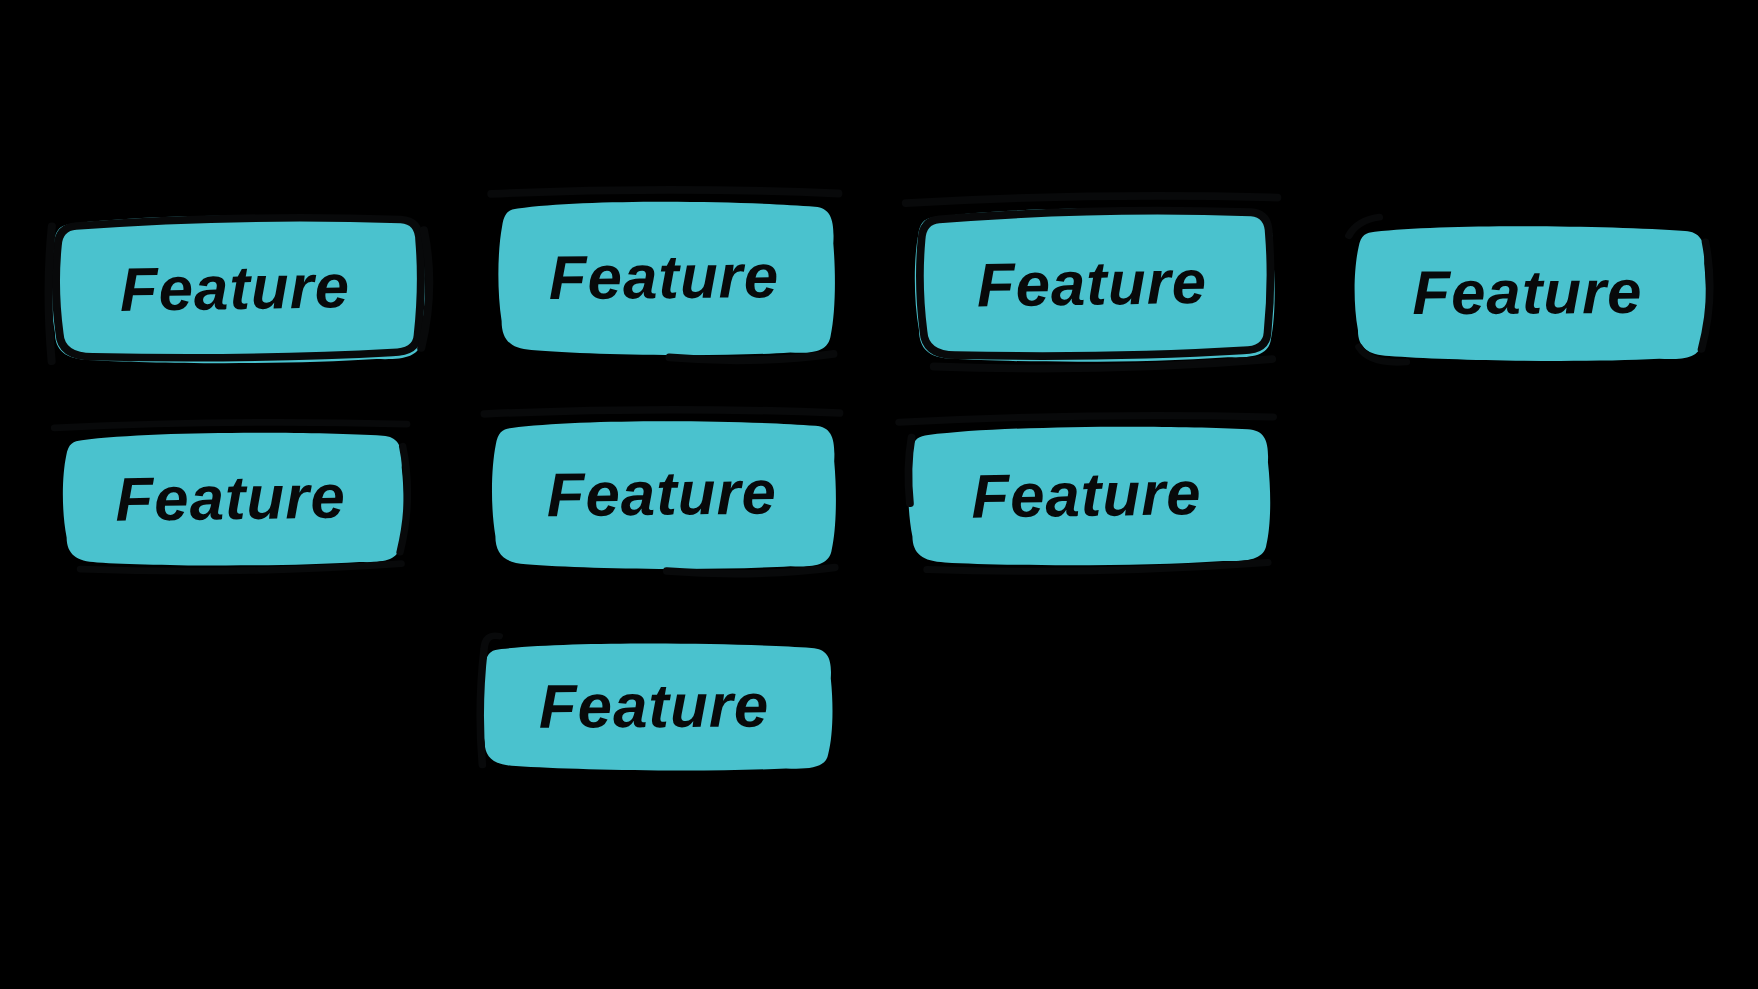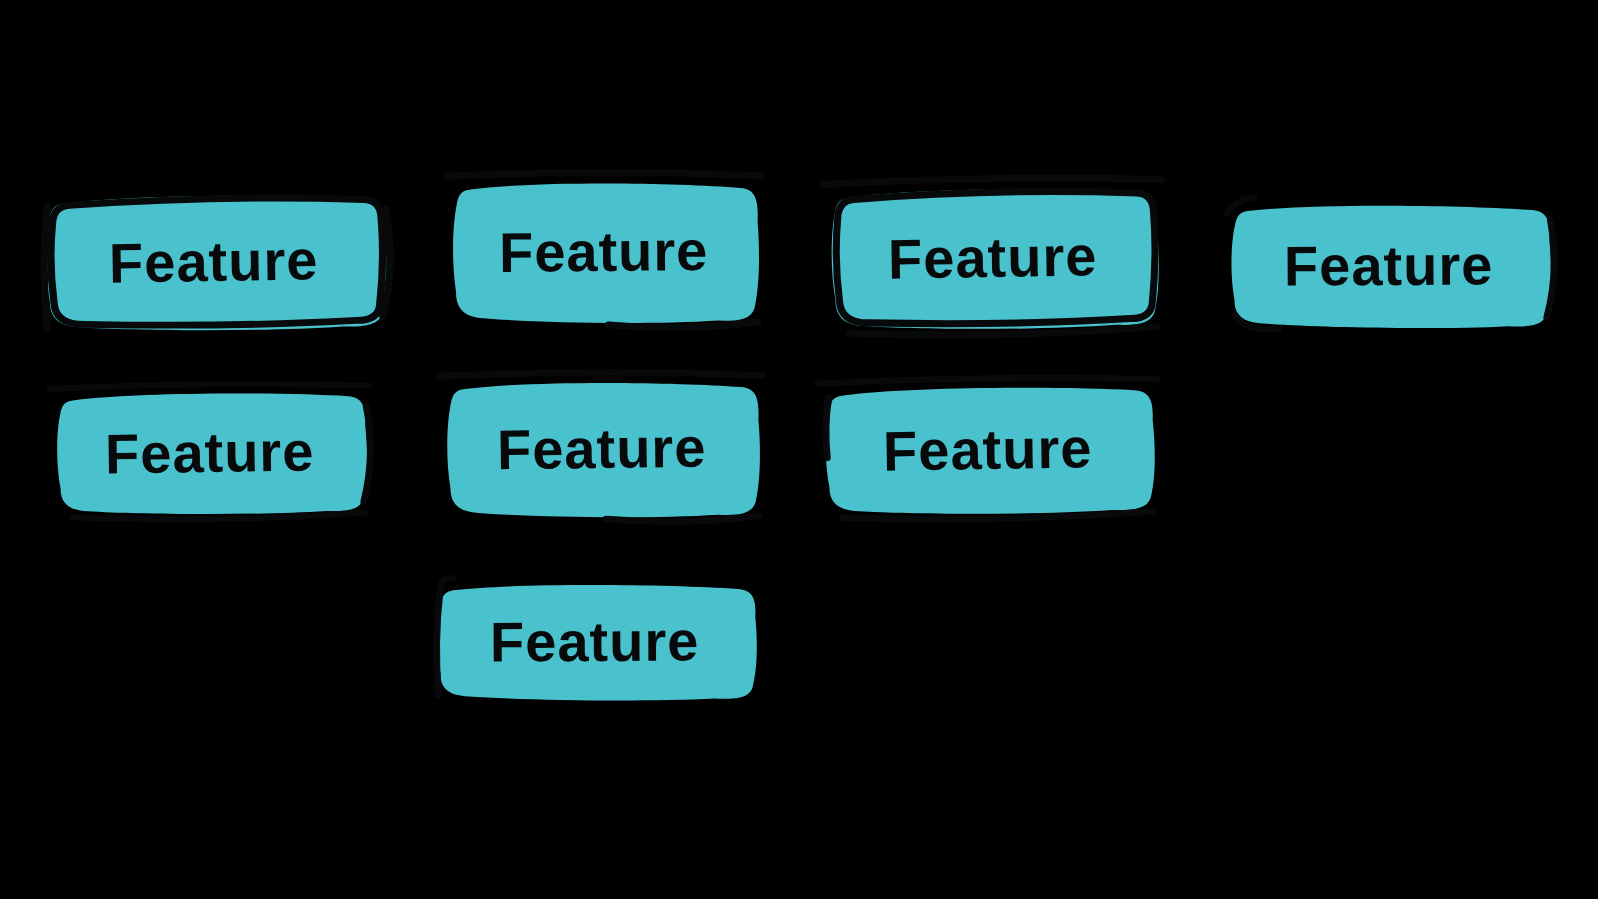--- a/index.html
+++ b/index.html
@@ -7,20 +7,21 @@
     padding: 0;
     background: var(--bg, #000);
   }
   .stage {
     position: relative;
     width: 1598px;
     height: 899px;
     background: var(--bg, #000);
     overflow: hidden;
     font-family: "Liberation Sans", sans-serif;
+    font-style: italic;
   }
   .feature-box {
     position: absolute;
     display: flex;
     align-items: center;
     justify-content: center;
     transform: rotate(var(--rot, 0deg));
   }
   .sketch {
     position: absolute;

